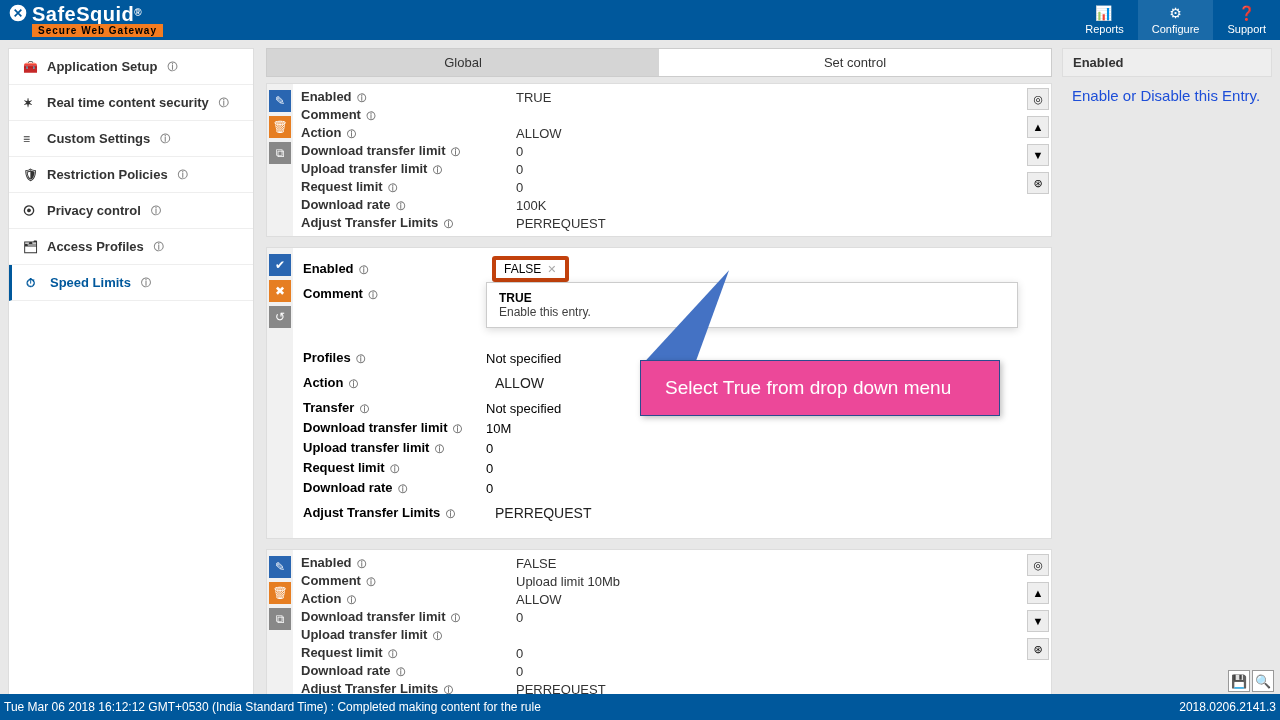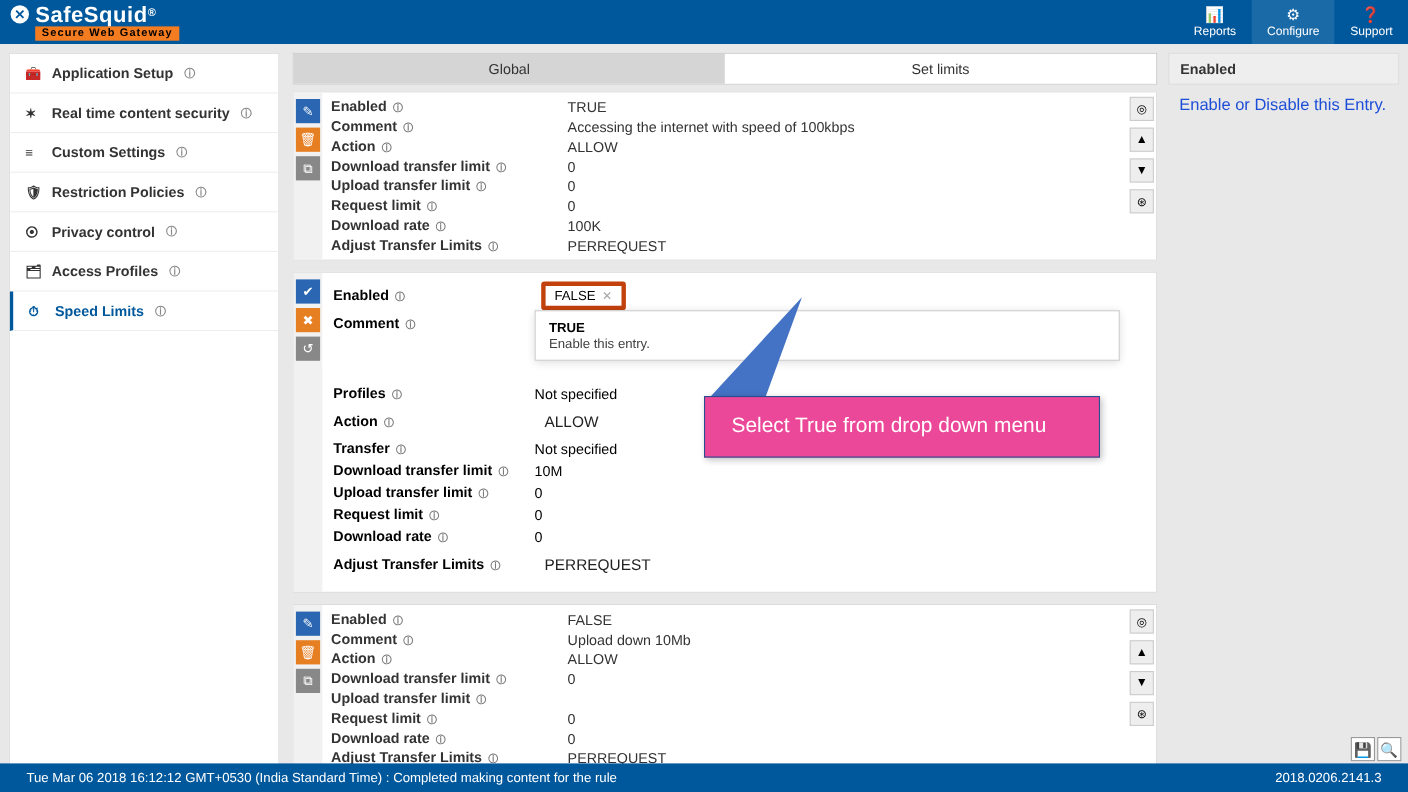--- a/index.html
+++ b/index.html
@@ -57,21 +57,21 @@
 .edit-row .label .info { font-size: 9px; color: #777; margin-left: 2px; }
 .edit-row .ctrl { flex: 1; }
 
 .callout { position: absolute; background: #ec4899; border: 1px solid #2a4d8f; color: #fff; padding: 16px 24px; font-size: 19px; z-index: 20; box-shadow: 2px 2px 6px rgba(0,0,0,0.25); }
 .callout-arrow { position: absolute; width: 0; height: 0; border-left: 50px solid transparent; border-right: 0 solid transparent; border-bottom: 120px solid #4472c4; z-index: 19; transform: rotate(20deg); }
 
 .info-panel { width: 210px; }
 .info-header { background: #eee; border: 1px solid #ddd; padding: 6px 10px; font-weight: bold; color: #333; font-size: 13px; }
 .info-body { padding: 10px; color: #1d4ed8; font-size: 15px; }
 
-.footer { position: absolute; bottom: 0; left: 0; right: 0; background: #00589c; color: #fff; height: 26px; display: flex; align-items: center; justify-content: space-between; padding: 0 24px; font-size: 12px; }
+.footer { position: absolute; bottom: 0; left: 0; right: 0; background: #00589c; color: #fff; height: 26px; display: flex; align-items: center; justify-content: space-between; padding: 0 4px; font-size: 12px; }
 .footer-btns { position: absolute; bottom: 28px; right: 6px; display: flex; gap: 2px; }
 .footer-btns .fbtn { width: 22px; height: 22px; border: 1px solid #999; background: #fff; display: flex; align-items: center; justify-content: center; cursor: pointer; font-size: 13px; }
 </style>
 </head>
 <body>
 
 <div class="header">
   <div class="logo-area">
     <svg class="logo-icon" viewBox="0 0 24 24">
         <circle cx="12" cy="12" r="10" fill="#fff"></circle>
@@ -136,37 +136,36 @@
         <span class="s-icon">⏱</span>
         <span>Speed Limits</span>
         <span class="info">ⓘ</span>
       </div>
   </div>
 
   <div class="main">
     <div class="main-col">
       <div class="tabs">
         <div class="tab inactive">Global</div>
-        <div class="tab active">Set limits</div>
+        <div class="tab active">Set control</div>
       </div>
 
       <div class="panel">
         <div class="panel-icons">
           <div class="btn">✎</div>
           <div class="btn orange">🗑</div>
           <div class="btn grey">⧉</div>
         </div>
         <div class="panel-body with-side">
           <div class="panel-row">
               <div class="label"><span>Enabled</span> <span class="info">ⓘ</span></div>
               <div class="value">TRUE</div>
             </div>
           <div class="panel-row">
               <div class="label"><span>Comment</span> <span class="info">ⓘ</span></div>
-              <div class="value">Accessing the internet with speed of 100kbps</div>
             </div>
           <div class="panel-row">
               <div class="label"><span>Action</span> <span class="info">ⓘ</span></div>
               <div class="value">ALLOW</div>
             </div>
           <div class="panel-row">
               <div class="label"><span>Download transfer limit</span> <span class="info">ⓘ</span></div>
               <div class="value">0</div>
             </div>
           <div class="panel-row">
@@ -261,21 +260,21 @@
           <div class="btn orange">🗑</div>
           <div class="btn grey">⧉</div>
         </div>
         <div class="panel-body with-side">
           <div class="panel-row">
               <div class="label"><span>Enabled</span> <span class="info">ⓘ</span></div>
               <div class="value">FALSE</div>
             </div>
           <div class="panel-row">
               <div class="label"><span>Comment</span> <span class="info">ⓘ</span></div>
-              <div class="value">Upload down 10Mb</div>
+              <div class="value">Upload limit 10Mb</div>
             </div>
           <div class="panel-row">
               <div class="label"><span>Action</span> <span class="info">ⓘ</span></div>
               <div class="value">ALLOW</div>
             </div>
           <div class="panel-row">
               <div class="label"><span>Download transfer limit</span> <span class="info">ⓘ</span></div>
               <div class="value">0</div>
             </div>
           <div class="panel-row">

